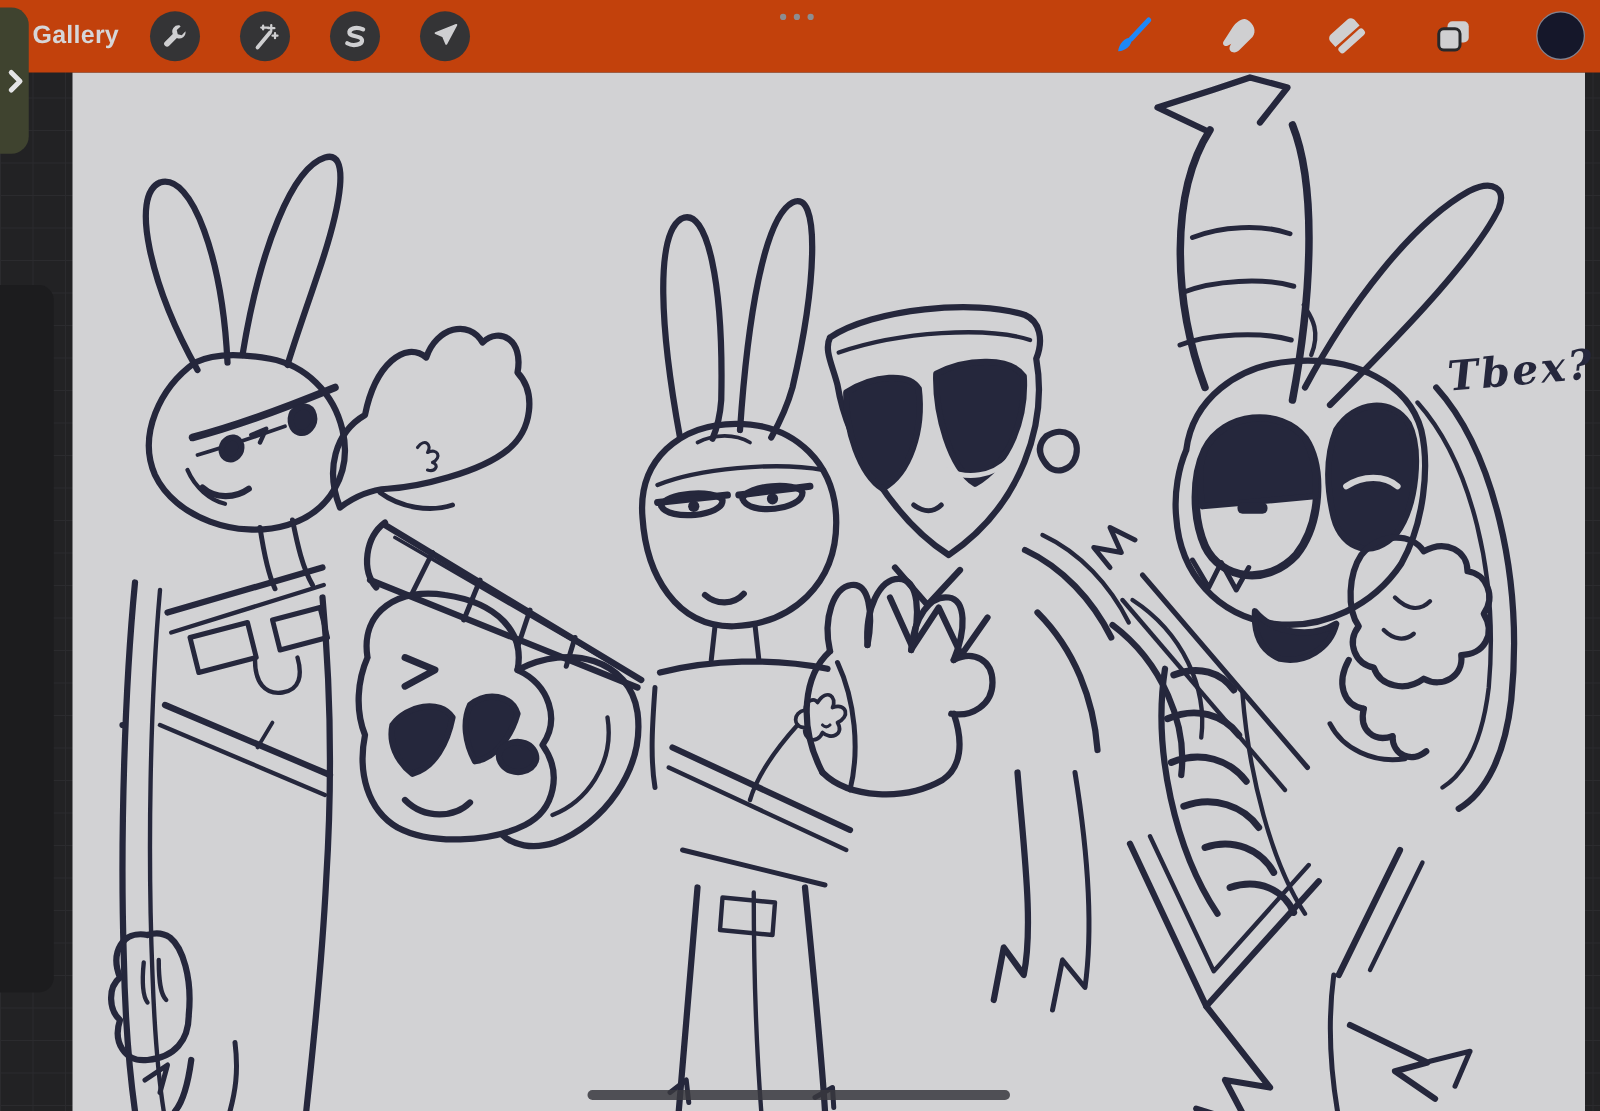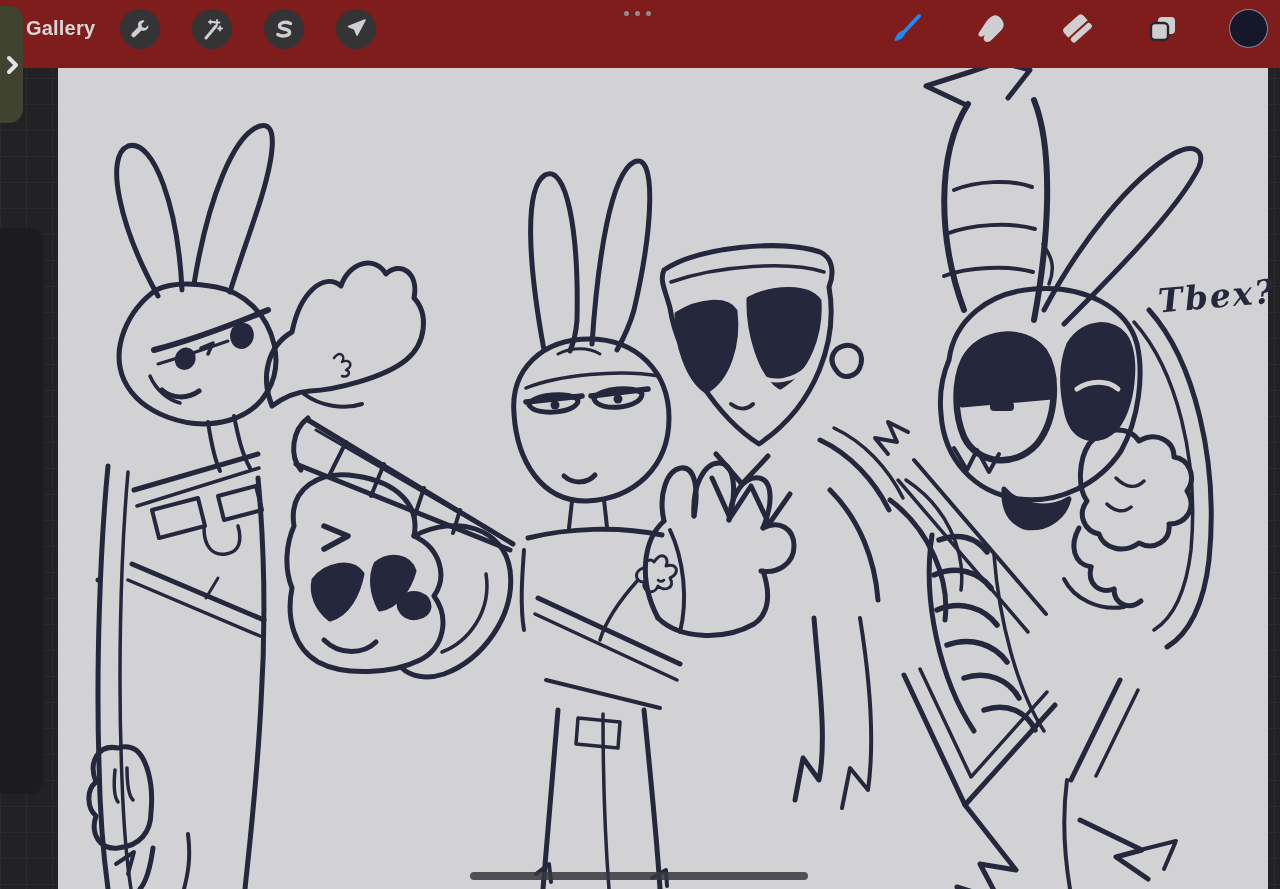--- a/index.html
+++ b/index.html
@@ -8,22 +8,22 @@
   body {
     position:relative;
     background-color:#222224;
     background-image:
       linear-gradient(#2b2b2e 1px, transparent 1px),
       linear-gradient(90deg,#2b2b2e 1px, transparent 1px);
     background-size:26px 26px;
   }
 
   
-  .topbar { position:absolute; left:0; top:0; width:1280px; height:68px;
-    background:#7f1d1d; z-index:30; }
+  .topbar { position:absolute; left:0; top:0; width:1280px; height:58px;
+    background:#c2410c; z-index:30; }
   .gallery-label { position:absolute; left:26px; top:17px; font-size:20px;
     font-weight:700; color:#d6d6d8; letter-spacing:.2px; }
   .tool-btn { position:absolute; top:9px; width:40px; height:40px; border-radius:50%;
     background:#343436; display:flex; align-items:center; justify-content:center; }
   .flat-btn { position:absolute; top:10px; width:38px; height:38px;
     display:flex; align-items:center; justify-content:center; }
   .dots { position:absolute; left:624px; top:9px; width:34px; height:8px;
     display:flex; gap:6px; align-items:center; }
   .dots i { width:5px; height:5px; border-radius:50%; background:#8d8d91; }
   .color-swatch { position:absolute; left:1229px; top:9px; width:39px; height:39px;

